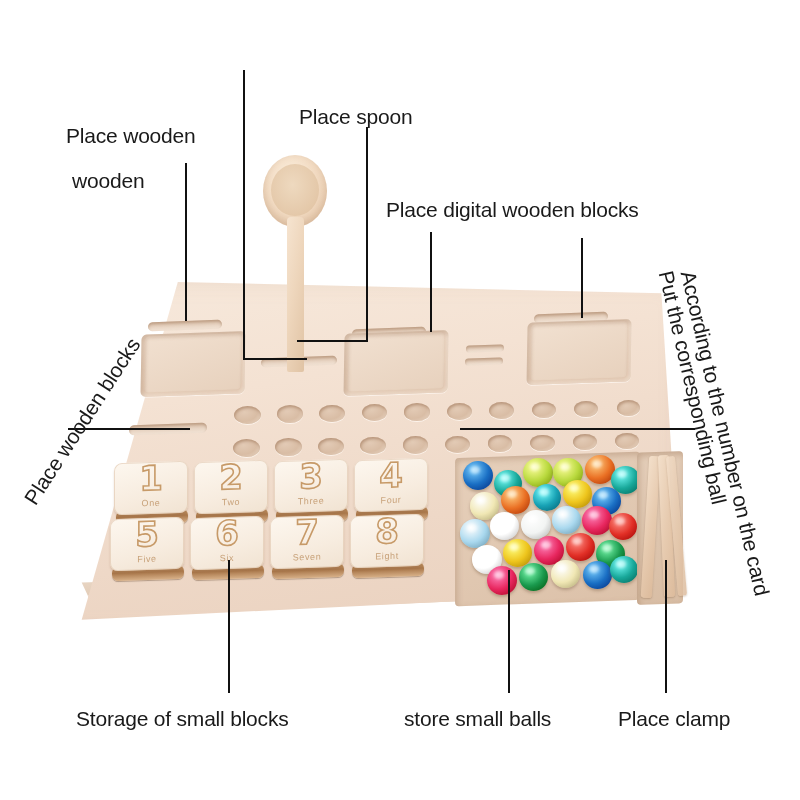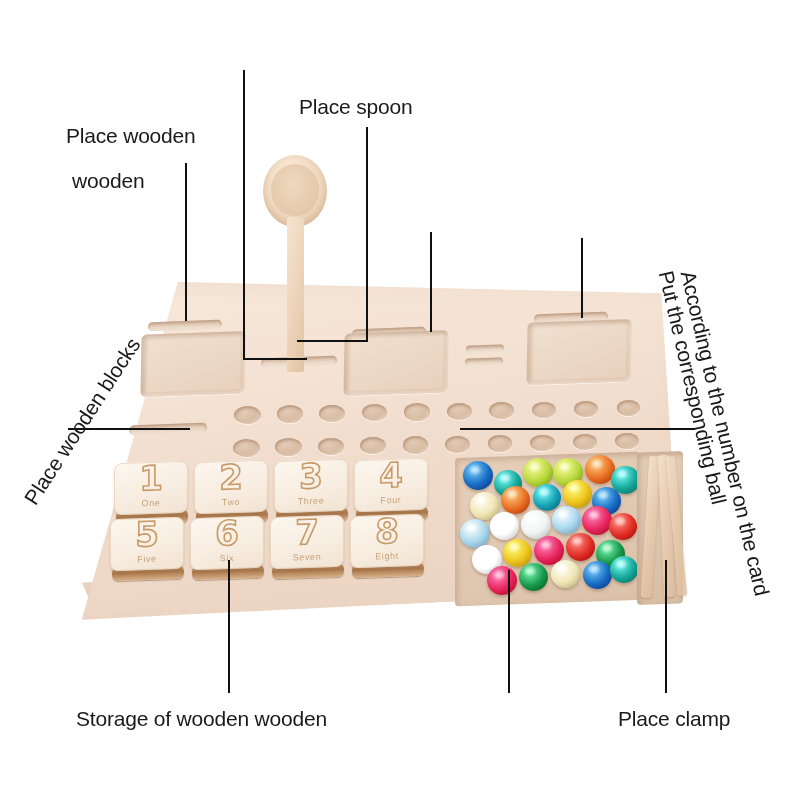--- a/index.html
+++ b/index.html
@@ -301,24 +301,26 @@
   <div class="lead h" style="left:460px;top:428px;width:235px;"></div>
 
   <div class="lead v" style="left:228px;top:560px;height:133px;"></div>
   <div class="lead v" style="left:508px;top:570px;height:123px;"></div>
   <div class="lead v" style="left:665px;top:560px;height:133px;"></div>
 
 
   <div class="anno" style="left:66px;top:122px;">Place wooden</div>
   <div class="anno" style="left:72px;top:167px;">wooden</div>
 
-  <div class="anno" style="left:299px;top:93px;">Place spoon</div>
-
+  <div class="anno" style="left:299px;top:103px;">Place spoon</div>
+
+  <div class="anno" style="left:386px;top:196px;">Place digital wooden blocks</div>
 
   <div class="anno rot-l" style="left:18px;top:495px;transform:rotate(-57deg);">Place wooden blocks</div>
 
   <div class="anno rot-r" style="left:701px;top:268px;transform:rotate(77deg);">According to the number on the card</div>
   <div class="anno rot-r" style="left:679px;top:268px;transform:rotate(77deg);">Put the corresponding ball</div>
 
-  <div class="anno" style="left:76px;top:705px;">Storage of wooden wooden</div>
+  <div class="anno" style="left:76px;top:705px;">Storage of small blocks</div>
+  <div class="anno" style="left:404px;top:705px;">store small balls</div>
   <div class="anno" style="left:618px;top:705px;text-align:right;">Place clamp</div>
 
 </div>
 
 </body></html>

